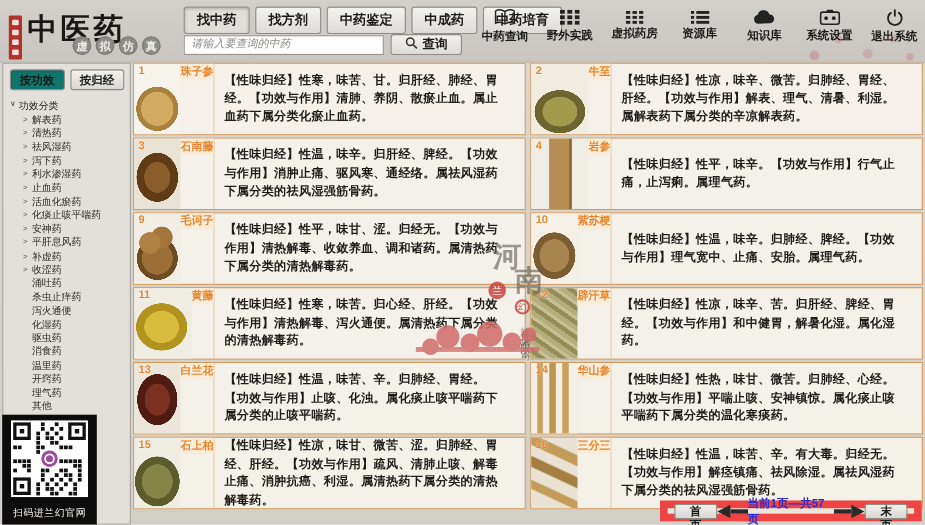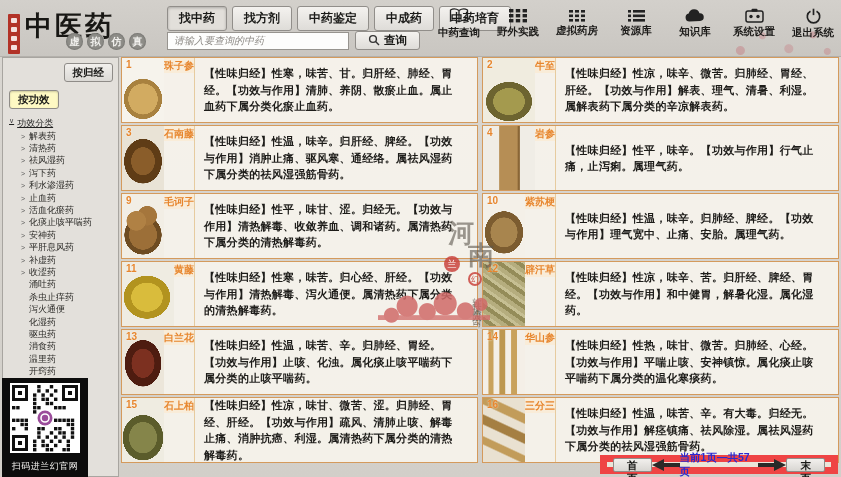--- a/index.html
+++ b/index.html
@@ -43,23 +43,23 @@
      radial-gradient(circle at 34% 30%, rgba(193,83,94,.26) 0 3px, transparent 4px),
      radial-gradient(circle at 58% 58%, rgba(193,83,94,.24) 0 4px, transparent 5px),
      radial-gradient(circle at 80% 28%, rgba(193,83,94,.30) 0 3px, transparent 4px),
      radial-gradient(circle at 93% 64%, rgba(193,83,94,.26) 0 3px, transparent 4px);}
   
   .sidebar{position:absolute;left:2px;top:57px;width:117px;bottom:0;
     background:#e3e0db;border:1px solid #a8a5a0;box-sizing:border-box;}
   .side-tabs{display:flex;gap:5px;padding:5px 5px 4px 6px;}
   .side-tab{flex:1;height:19px;font-size:10.5px;font-weight:bold;color:#1a1a18;
     background:linear-gradient(#f2f0ed,#dbd9d5);border:1px solid #8f8c88;border-radius:3px;cursor:pointer;}
-  .side-tab.active{background:#fef9c3;box-shadow:inset 0 1px 2px rgba(0,0,0,.2);margin-top:27px;}
+  .side-tab.active{background:#0f766e;box-shadow:inset 0 1px 2px rgba(0,0,0,.2);}
   .tree{padding:4px 0 0 6px;}
-  .tree-root{font-size:9px;color:#222;height:13px;display:flex;align-items:flex-start;gap:3px;text-decoration:underline;}
+  .tree-root{font-size:9px;color:#222;height:13px;display:flex;align-items:flex-start;gap:3px;}
   .tree-root .caret{font-size:7px;color:#444;}
   .tree-item{height:12.4px;display:flex;align-items:center;gap:3px;padding-left:12px;
     font-size:9px;color:#2a2926;cursor:pointer;}
   .tree-item .caret{font-size:7px;color:#555;width:5px;}
   
   .qr-block{position:absolute;left:2px;bottom:0;width:86px;background:#0c0c0c;
     padding:5px 0 4px;display:flex;flex-direction:column;align-items:center;z-index:60;}
   .qr-caption{color:#f0efec;font-size:9px;margin-top:3px;letter-spacing:.5px;}
   
   .main{position:absolute;left:121px;top:57px;right:2px;bottom:0;}

